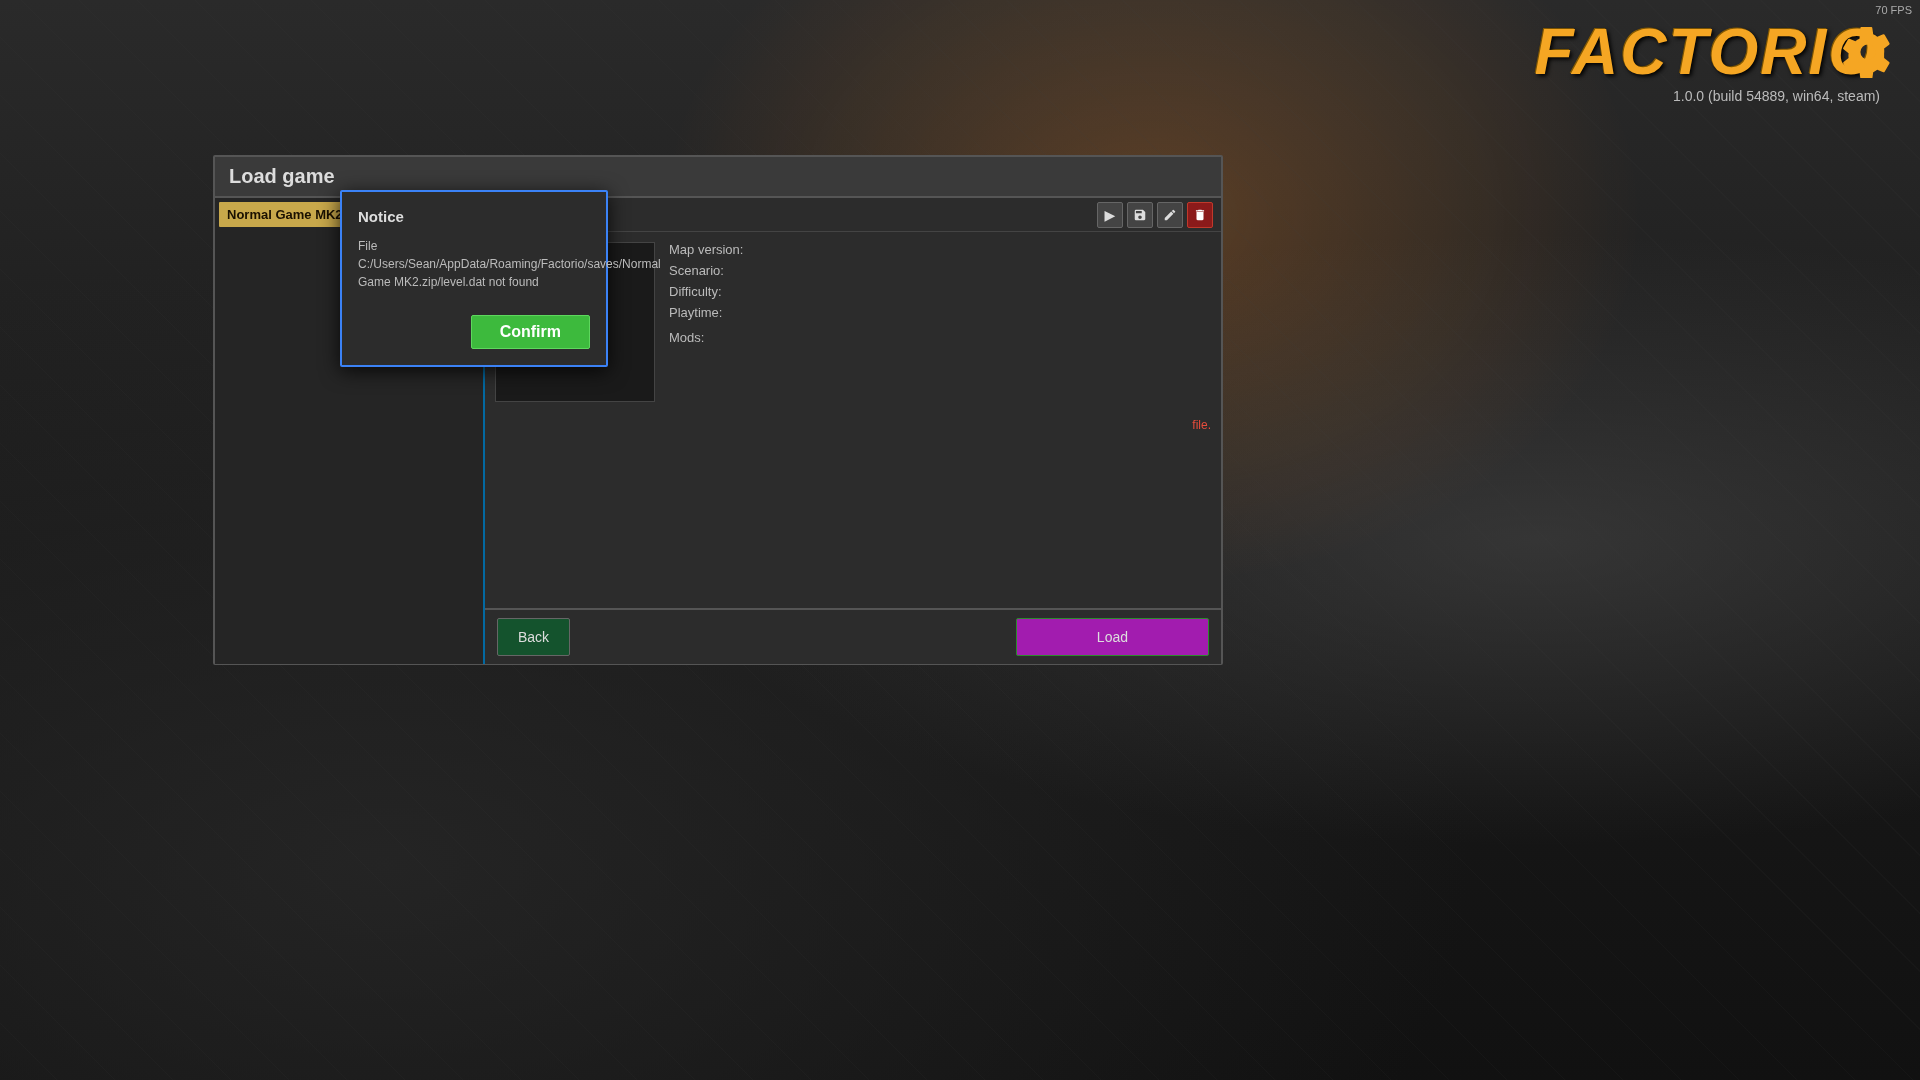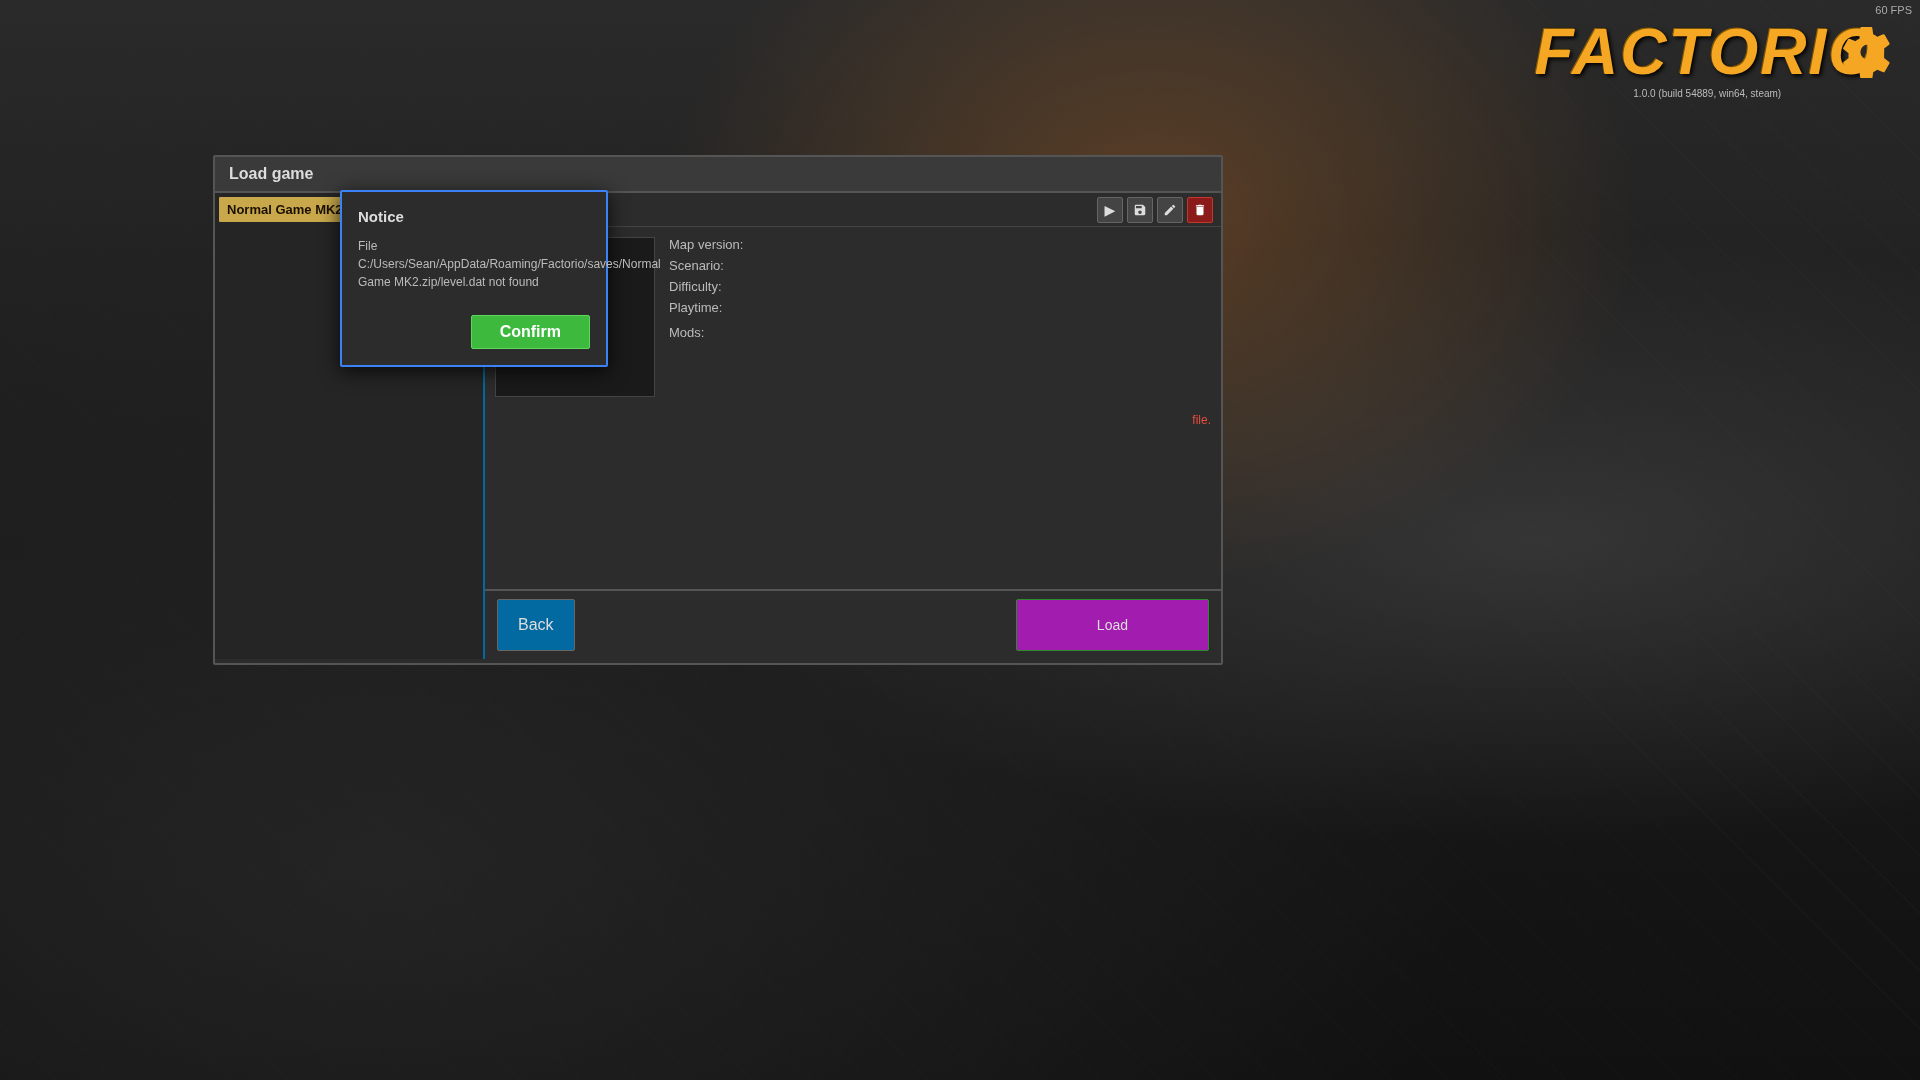--- a/index.html
+++ b/index.html
@@ -64,42 +64,43 @@
       color: #f5a623;
       text-shadow: 2px 2px 4px #000, -1px -1px 0 #8b5e00;
       letter-spacing: 2px;
       font-style: italic;
       line-height: 1;
       position: relative;
     }
 
     .logo-version {
       color: #bbb;
-      font-size: 10px;
+      font-size: 14px;
       margin-top: 4px;
+      text-align: right;
     }
 
     
     .main-dialog {
       position: absolute;
       top: 155px;
       left: 213px;
       width: 1010px;
       height: 510px;
       background: #2c2c2c;
       border: 2px solid #555;
       border-radius: 2px;
       z-index: 10;
     }
 
     .dialog-title-bar {
       background: #3a3a3a;
       border-bottom: 2px solid #555;
       padding: 8px 14px;
-      font-size: 16px;
+      font-size: 20px;
       color: #ddd;
       font-weight: bold;
     }
 
     .dialog-body {
       display: flex;
       height: calc(100% - 40px);
     }
 
     
@@ -209,25 +210,25 @@
       left: 0;
       right: 0;
       display: flex;
       justify-content: space-between;
       padding: 8px 12px;
       background: #2c2c2c;
       border-top: 2px solid #555;
     }
 
     .btn-back {
-      padding: 16px 20px;
-      background: #0369a1;
+      padding: 10px 20px;
+      background: #14532d;
       border: 1px solid #666;
       color: #ddd;
-      font-size: 16px;
+      font-size: 14px;
       cursor: pointer;
       border-radius: 2px;
     }
 
     .btn-load {
       padding: 8px 80px;
       background: #a21caf;
       border: 1px solid #2d8a2d;
       color: #ddd;
       font-size: 14px;
@@ -301,21 +302,21 @@
     ::-webkit-scrollbar { width: 8px; }
     ::-webkit-scrollbar-track { background: #1a1a1a; }
     ::-webkit-scrollbar-thumb { background: #555; border-radius: 2px; }
   </style>
 </head>
 <body>
 
 <div class="bg"></div>
 <div class="bg-machinery"></div>
 
-<div class="fps">60 FPS</div>
+<div class="fps">70 FPS</div>
 
 <div class="logo-area">
   <div style="position:relative; display:inline-block;">
     <span class="logo-text">FACTORIO</span>
     <svg style="position:absolute;right:-14px;top:6px;width:52px;height:52px;" viewBox="0 0 24 24" fill="#f5a623">
       <path d="M12 15.5A3.5 3.5 0 018.5 12 3.5 3.5 0 0112 8.5a3.5 3.5 0 013.5 3.5 3.5 3.5 0 01-3.5 3.5m7.43-2.92c.04-.34.07-.68.07-1.08s-.03-.74-.07-1.08l2.32-1.82c.21-.16.27-.46.13-.7l-2.2-3.82c-.13-.25-.42-.33-.67-.25l-2.74 1.1c-.57-.44-1.19-.8-1.87-1.07l-.41-2.92c-.04-.27-.28-.47-.56-.47h-4.4c-.28 0-.5.2-.54.47L8.07 5.92C7.39 6.19 6.77 6.55 6.2 6.99l-2.74-1.1c-.25-.08-.54 0-.67.25L.59 10.06c-.14.24-.08.54.13.7l2.32 1.82c-.04.34-.07.69-.07 1.09s.03.74.07 1.08L.72 16.57c-.21.16-.27.46-.13.7l2.2 3.82c.13.25.42.33.67.25l2.74-1.1c.57.44 1.19.8 1.87 1.07l.41 2.92c.04.27.28.47.56.47h4.4c.28 0 .52-.2.56-.47l.41-2.92c.68-.27 1.3-.63 1.87-1.07l2.74 1.1c.25.08.54 0 .67-.25l2.2-3.82c.14-.24.08-.54-.13-.7l-2.32-1.81z"></path>
     </svg>
   </div>
   <div class="logo-version">1.0.0 (build 54889, win64, steam)</div>
 </div>

